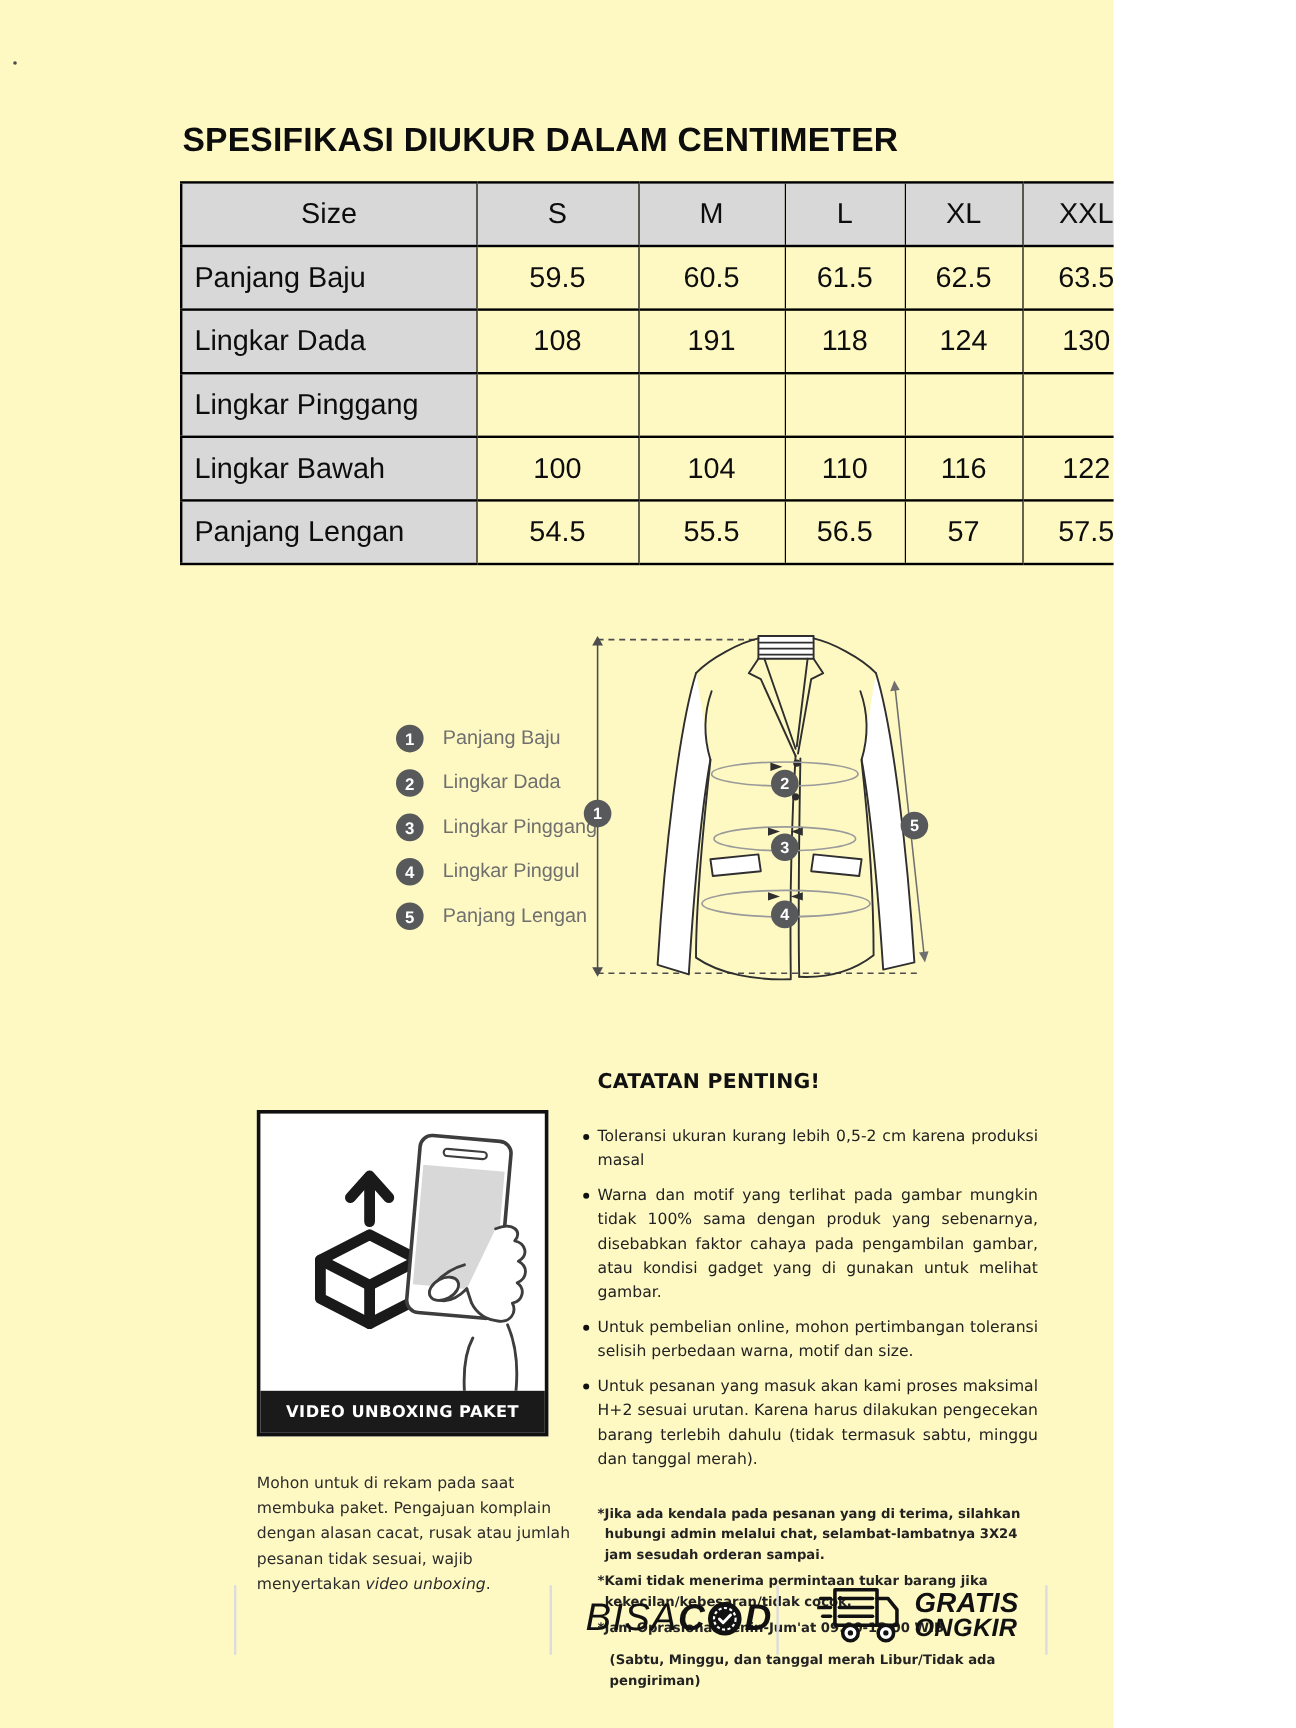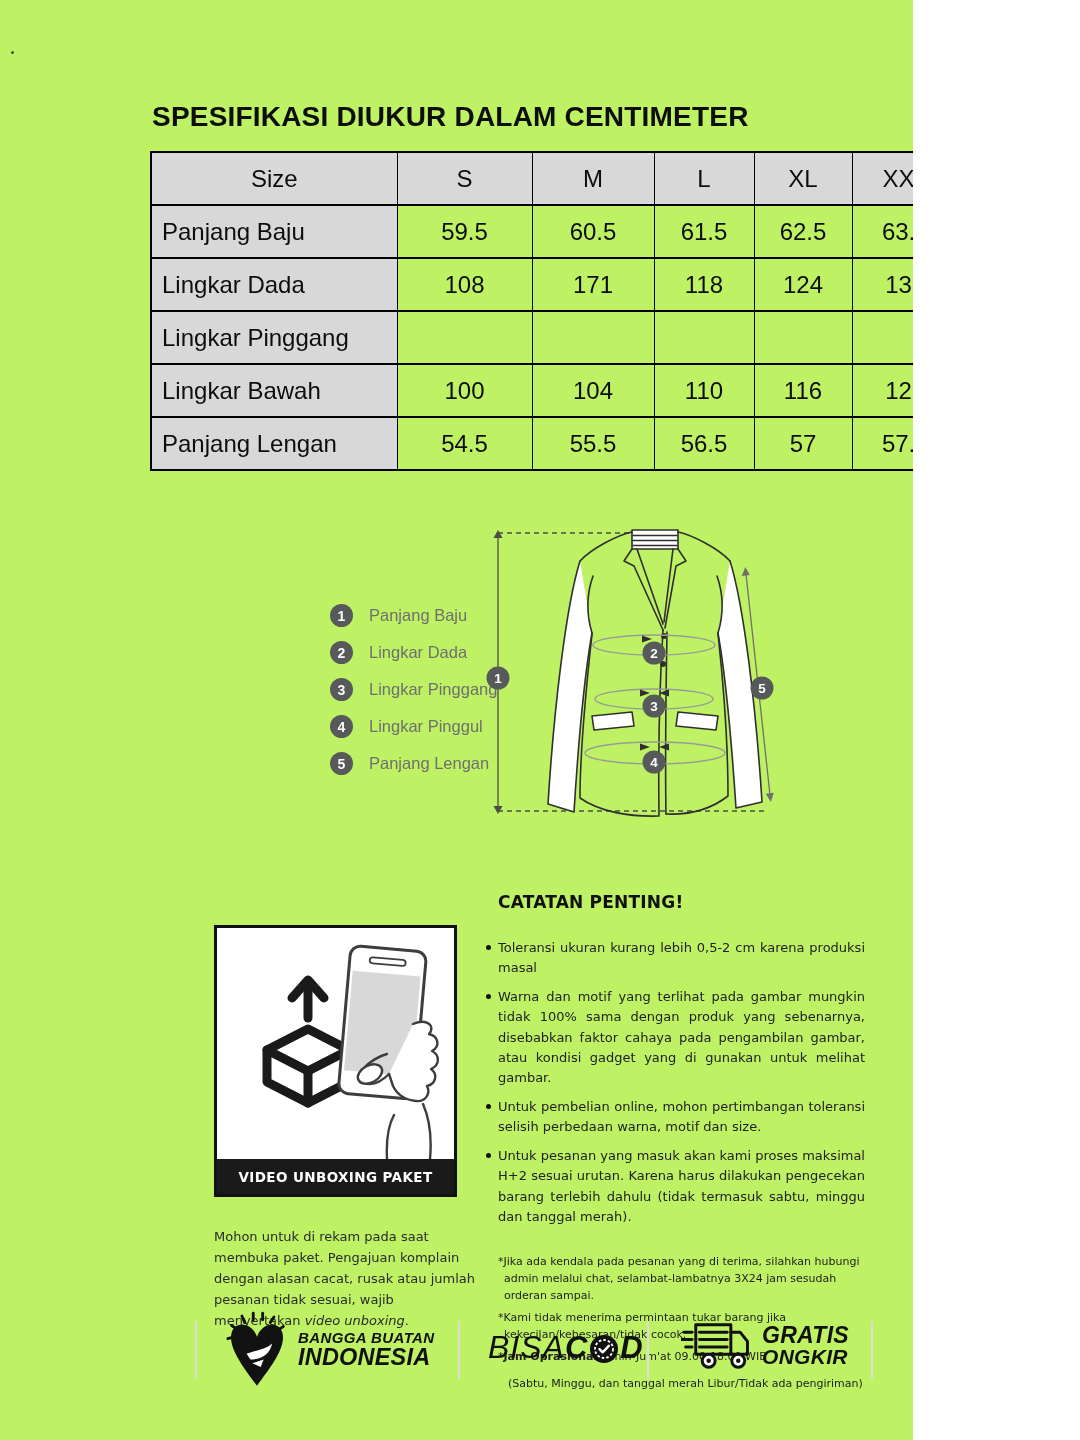--- a/index.html
+++ b/index.html
@@ -1,17 +1,17 @@
 <!DOCTYPE html>
 <html><head>
 <meta charset="utf-8">
 <style>
   html,body { margin:0; padding:0; background:#ffffff; }
-  .page { position:relative; width:913px; height:1440px; background:#bef264; overflow:hidden;
-          font-family:"Liberation Sans", sans-serif; color:#111; }
+  .page { position:relative; width:913px; height:1440px; background:#fef9c3; overflow:hidden;
+          font-family:"Liberation Sans", sans-serif; color:#111;padding-left:15px; }
 
   .stray-dot { position:absolute; left:11px; top:51px; width:3px; height:3px; background:#4a4a4a; border-radius:50%; }
 
   .page-title { position:absolute; left:152px; top:82px; font-size:28px; font-weight:700; letter-spacing:.2px; color:#0d0d0d; }
 
   
   table.size-table { position:absolute; left:150px; top:151px; width:808px;
                      border-collapse:collapse; table-layout:fixed; border:2px solid #000; }
   .size-table th, .size-table td {
       border-left:1px solid #000; border-right:1px solid #000;
@@ -38,21 +38,21 @@
                font-family:"DejaVu Sans", sans-serif; font-size:13.5px; font-weight:700; letter-spacing:.4px; }
   .unbox-caption { position:absolute; left:214px; top:1213px; width:268px;
                    font-family:"DejaVu Sans", sans-serif; font-size:13px; line-height:21px; color:#2b2b2b; }
 
   
   .notes { position:absolute; left:486px; top:892px; width:379px; font-family:"DejaVu Sans", sans-serif; }
   .notes-heading { margin:0 0 26px 12px; font-size:17px; font-weight:800; letter-spacing:.2px; color:#111; }
   .notes ul { list-style:none; margin:0; padding:0 0 0 12px; }
   .notes li { position:relative; font-size:13px; line-height:1.55; color:#222; text-align:justify; margin-bottom:9px; }
   .notes li::before { content:""; position:absolute; left:-12px; top:7px; width:5px; height:5px; border-radius:50%; background:#111; }
-  .footnotes { margin-top:26px; padding-left:12px; font-size:11px; line-height:1.55; color:#222; }
+  .footnotes { margin-top:26px; padding-left:12px; font-size:11px; line-height:1.55; color:#222;font-weight:bold; }
   .footnote { margin-bottom:5px; padding-left:6px; text-indent:-6px; }
   .footnote .fn-line2 { display:block; text-indent:0; padding-left:4px;margin-top:10px; }
 
   
   .badges { position:absolute; left:0; top:1321px; width:1080px; height:58px; }
   .badge-divider { position:absolute; top:0; width:2px; height:58px; background:#dcdcdc; }
   .badge { position:absolute; display:flex; align-items:center; color:#111; }
   .badge-bangga { left:224px; top:-11px; }
   .bangga-text { margin-left:8px; font-style:italic; line-height:1.02; }
   .bangga-l1 { font-size:15px; font-weight:600; letter-spacing:.4px; }
@@ -100,21 +100,21 @@
         <th>Panjang Baju</th>
         <td>59.5</td>
         <td>60.5</td>
         <td>61.5</td>
         <td>62.5</td>
         <td>63.5</td>
       </tr>
       <tr>
         <th>Lingkar Dada</th>
         <td>108</td>
-        <td>171</td>
+        <td>191</td>
         <td>118</td>
         <td>124</td>
         <td>130</td>
       </tr>
       <tr>
         <th>Lingkar Pinggang</th>
         <td></td>
         <td></td>
         <td></td>
         <td></td>
@@ -274,40 +274,20 @@
       </div>
     </div>
   </div>
 
   <div class="badges">
     <span class="badge-divider" style="left:195px"></span>
     <span class="badge-divider" style="left:458px"></span>
     <span class="badge-divider" style="left:647px"></span>
     <span class="badge-divider" style="left:871px"></span>
 
-    <div class="badge badge-bangga">
-      <svg width="66" height="80" viewBox="0 0 70 84">
-        <g stroke="#111" stroke-width="3" stroke-linecap="round">
-          <line x1="4" y1="30" x2="11" y2="28"></line>
-          <line x1="8" y1="16" x2="14" y2="20"></line>
-          <line x1="19" y1="6" x2="22" y2="13"></line>
-          <line x1="31" y1="3" x2="31" y2="10"></line>
-          <line x1="41" y1="3" x2="41" y2="10"></line>
-          <line x1="53" y1="7" x2="49" y2="13"></line>
-          <line x1="63" y1="17" x2="57" y2="21"></line>
-        </g>
-        <path d="M35,28 C30,13 12,10 8,24 C4,40 22,62 35,80 C48,62 66,40 62,24 C58,10 40,13 35,28 Z" fill="#111"></path>
-        <path d="M24,46 C32,42 44,42 51,35 C49,46 40,52 28,52 Z" fill="#ffffff"></path>
-        <path d="M30,56 l12,-4 -3,8 z" fill="#ffffff"></path>
-      </svg>
-      <div class="bangga-text">
-        <div class="bangga-l1">BANGGA BUATAN</div>
-        <div class="bangga-l2">INDONESIA</div>
-      </div>
-    </div>
 
     <div class="badge badge-cod">
       <span class="bisa-label">BISA</span>
       <span class="cod-group">
         <span class="letter">C</span>
         <svg class="cod-check" width="30" height="30" viewBox="0 0 30 30">
           <circle cx="15" cy="15" r="14" fill="#111"></circle>
           <circle cx="15" cy="15" r="9" fill="none" stroke="#fff" stroke-width="1.8" stroke-dasharray="2.6 2"></circle>
           <path d="M10.5,15.2 L13.6,18.3 L19.8,11.8" fill="none" stroke="#fff" stroke-width="2.4" stroke-linecap="round" stroke-linejoin="round"></path>
         </svg>

